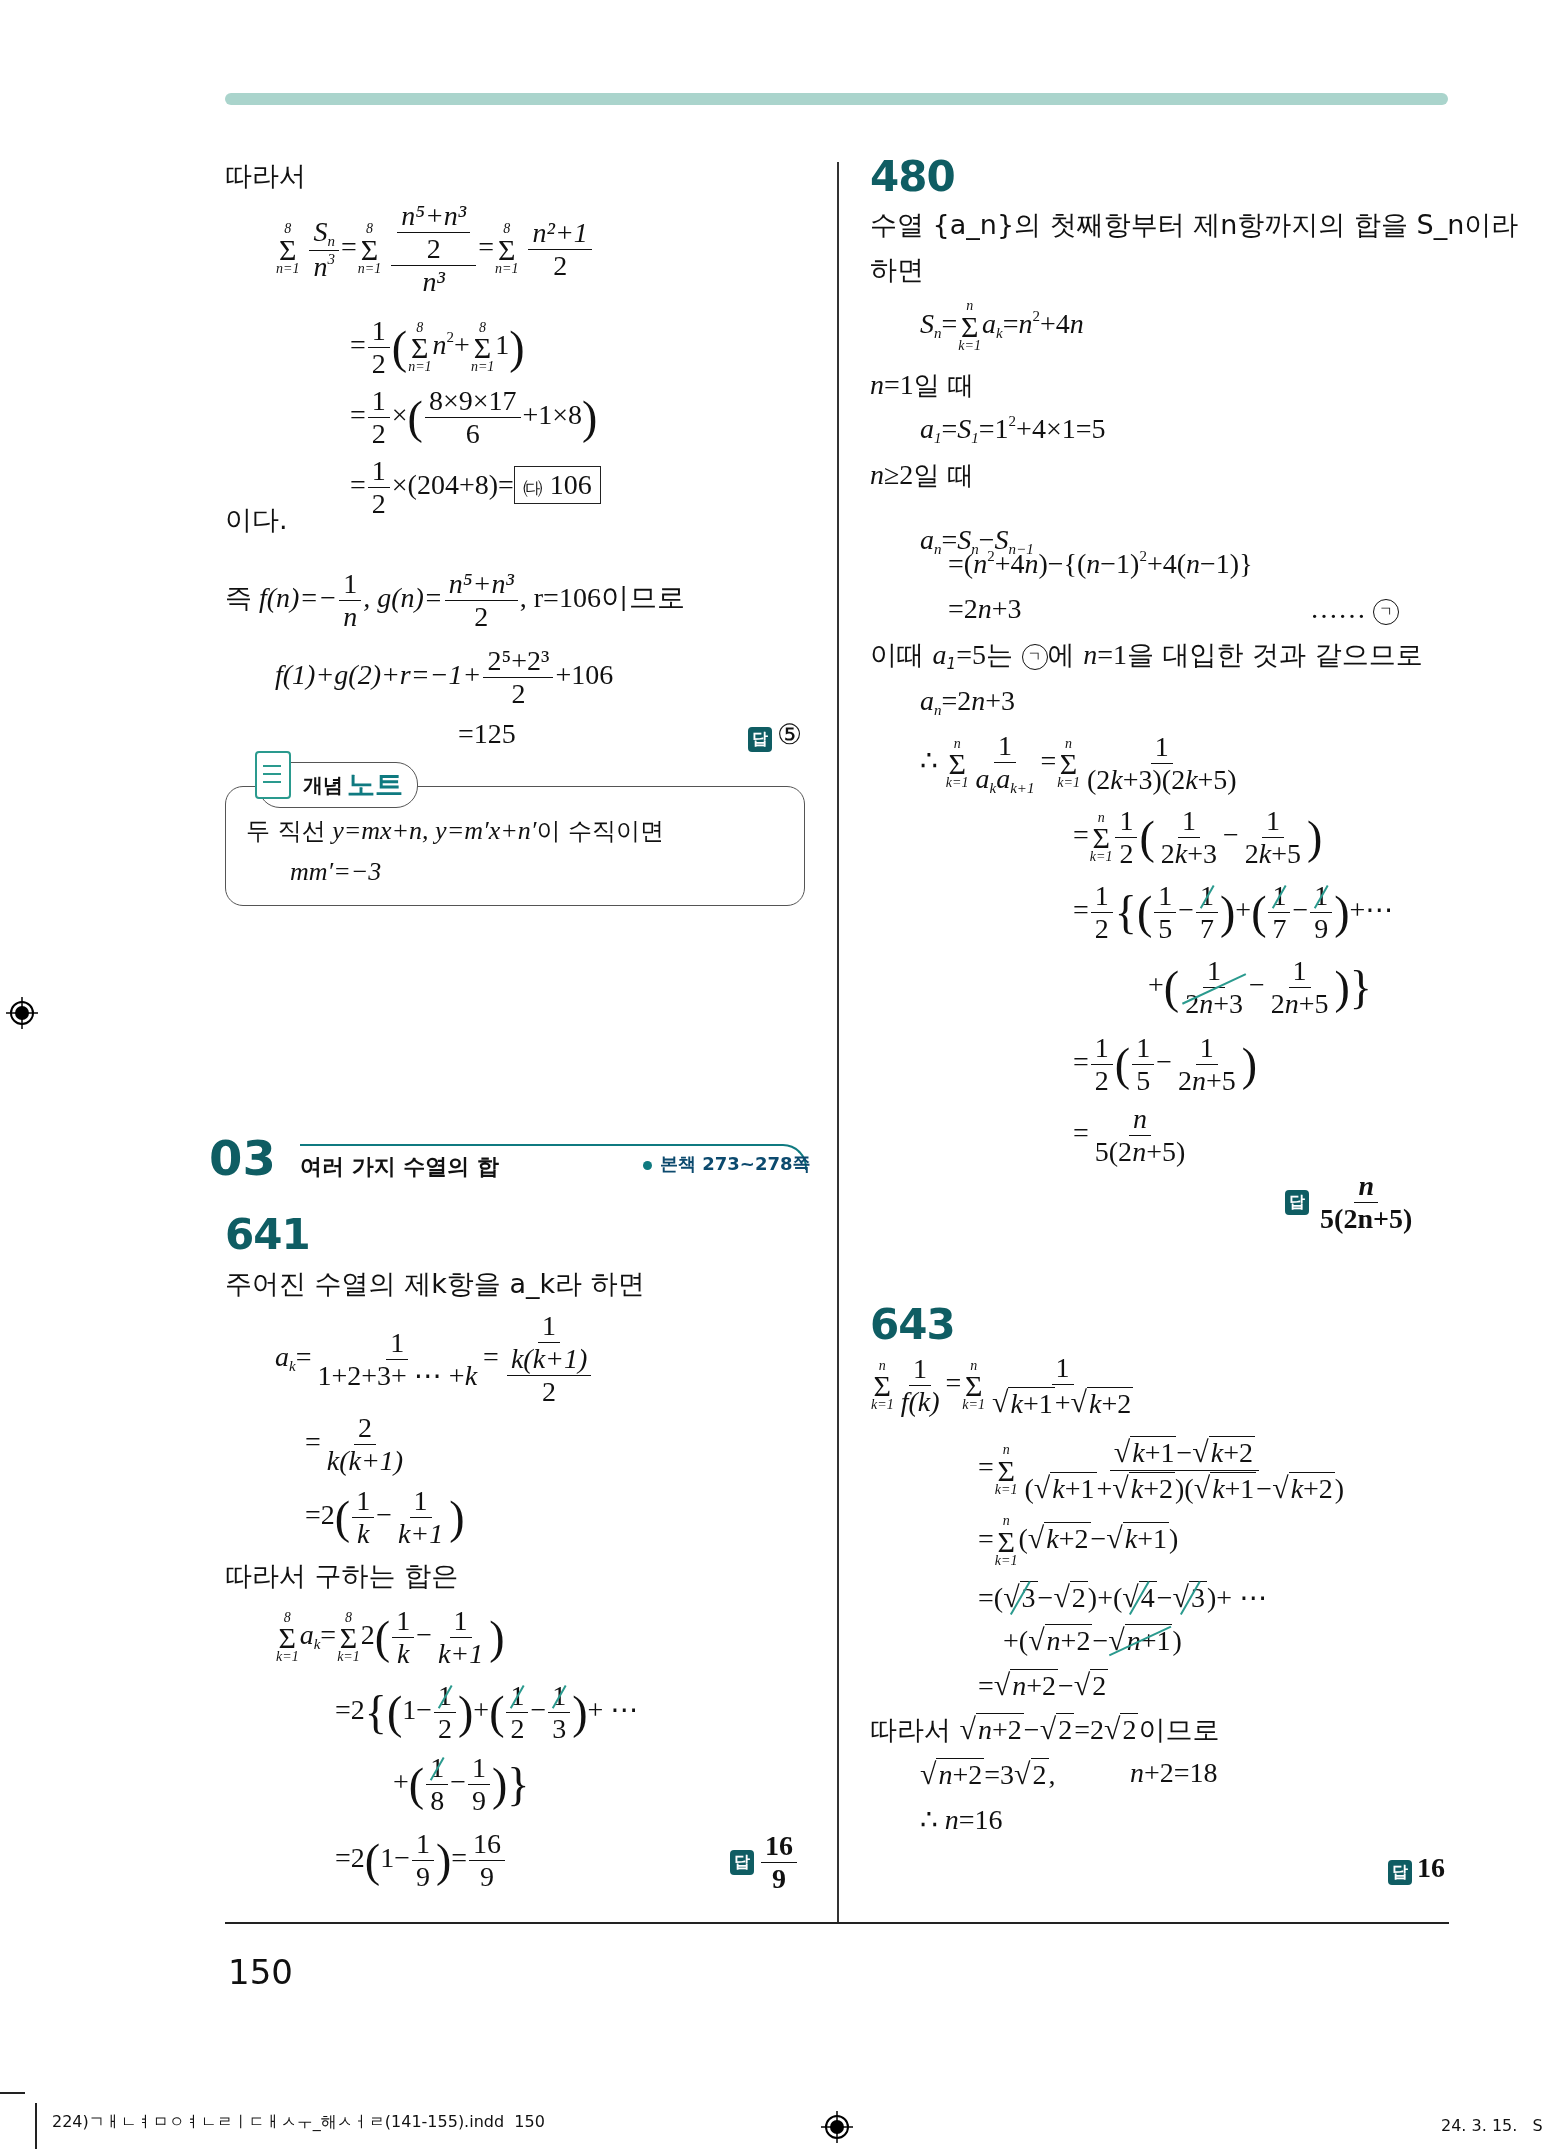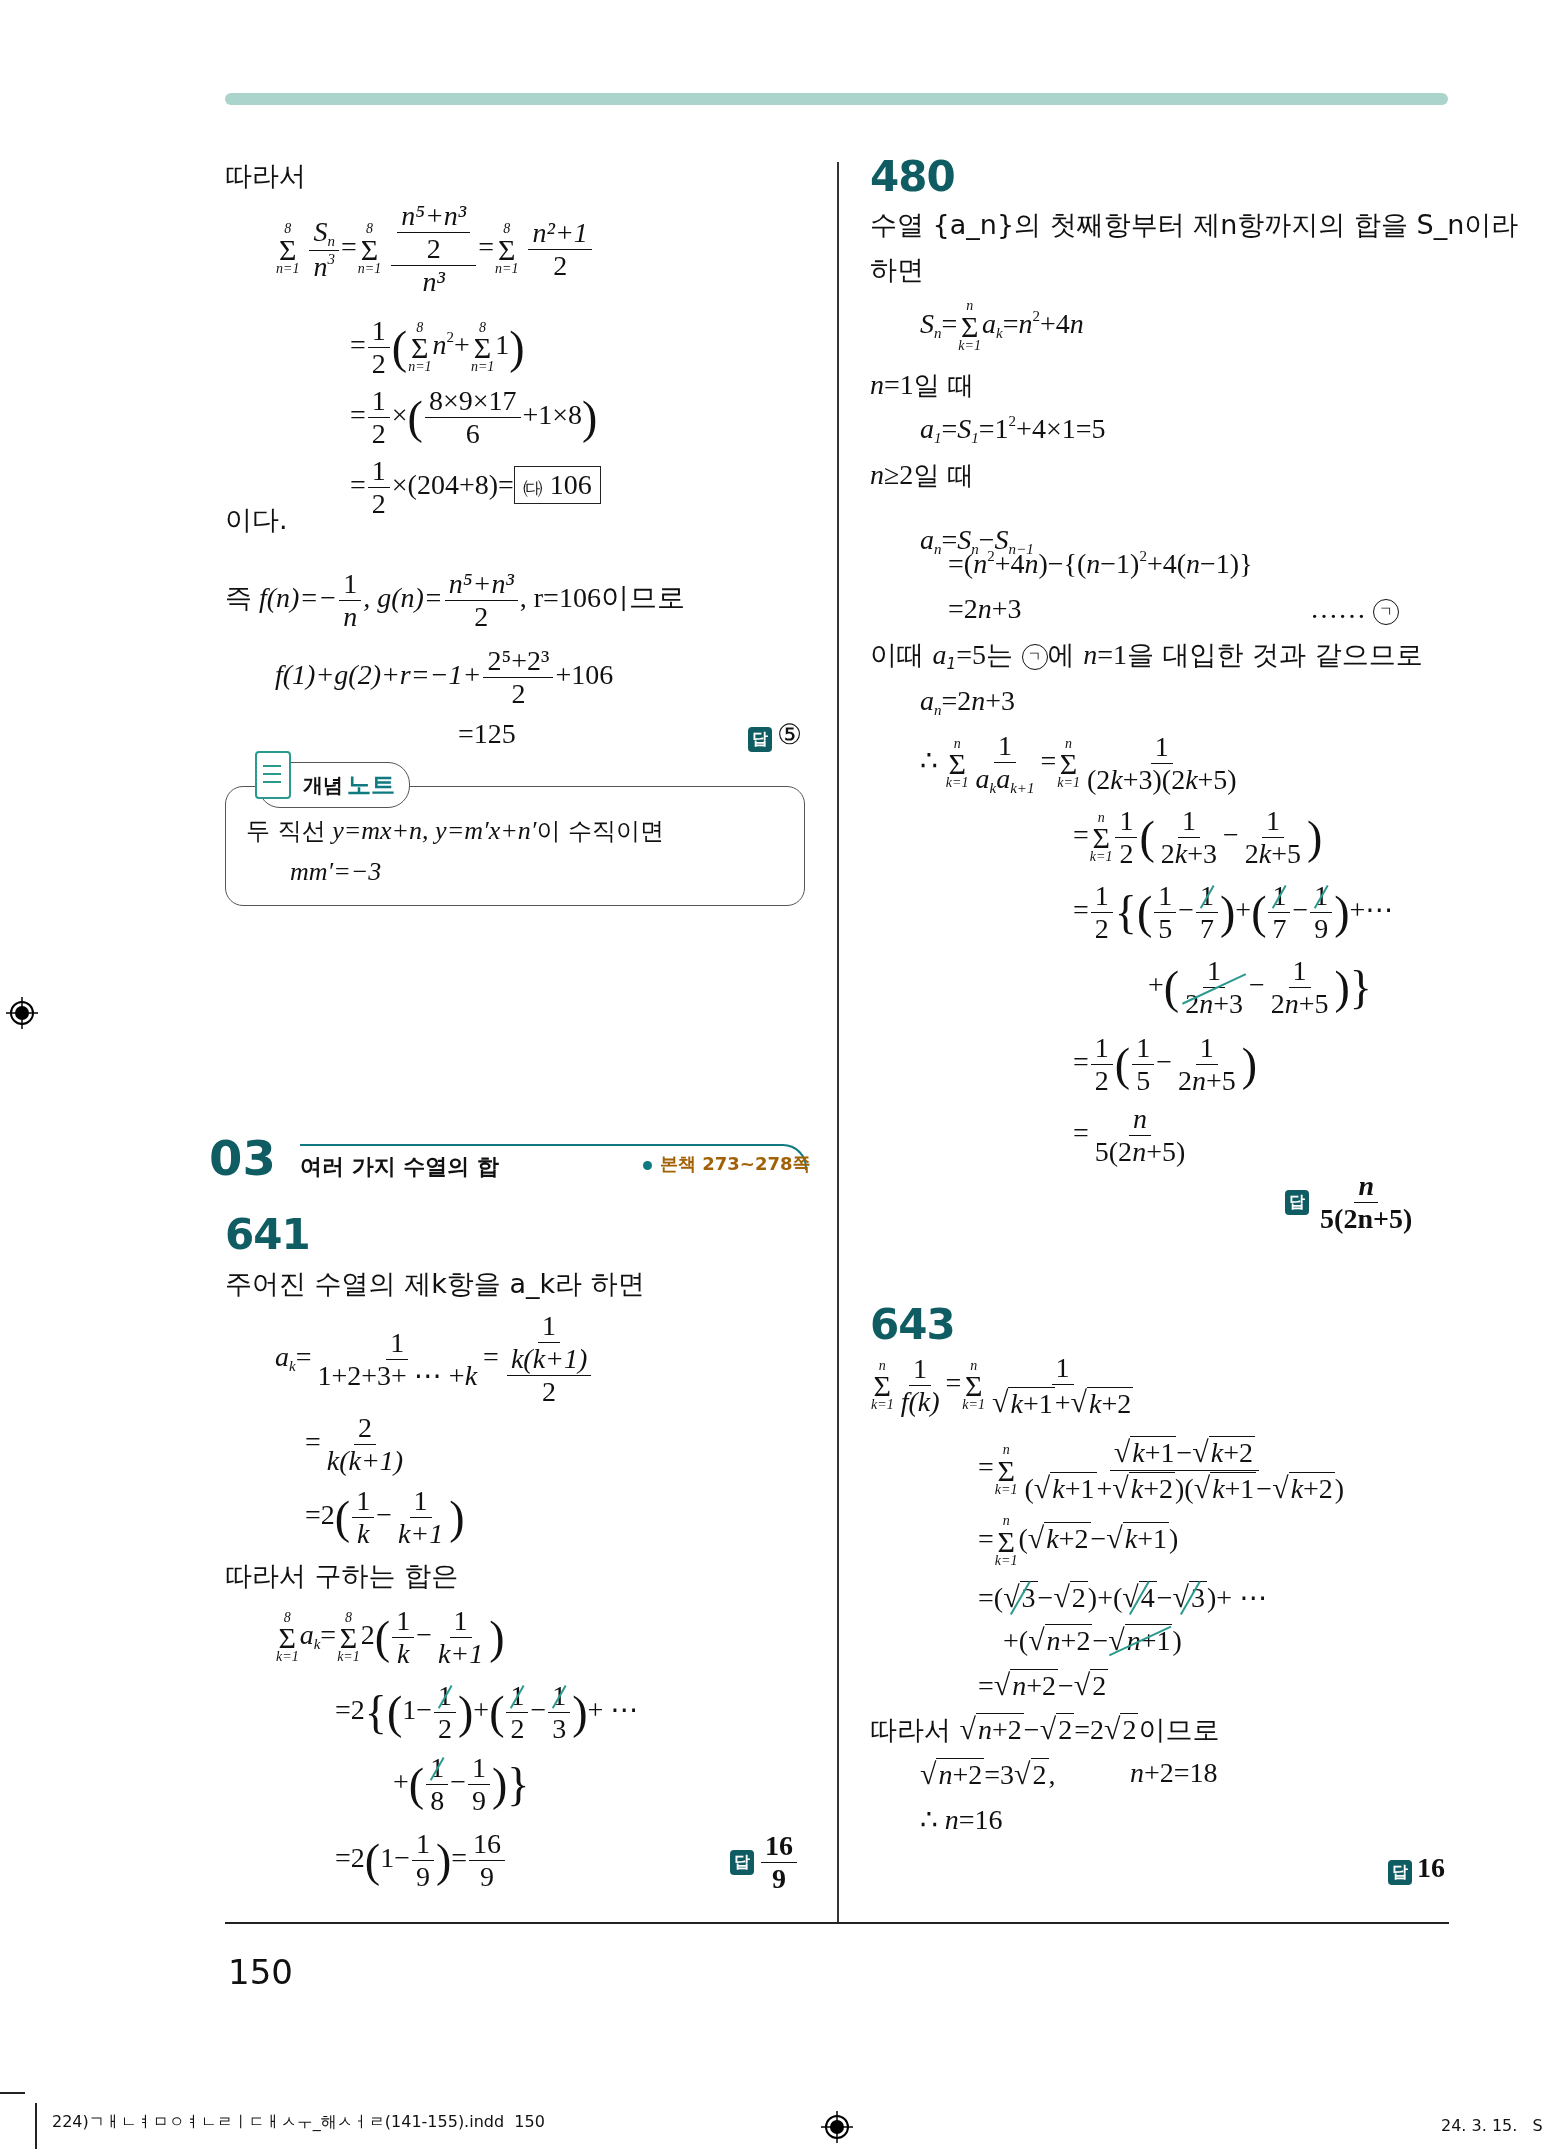--- a/index.html
+++ b/index.html
@@ -25,27 +25,27 @@
   sub { font-size:15px; vertical-align:-5px; font-style:italic; }
   .paren { font-size:46px; vertical-align:middle; font-weight:200; }
   .boxed { border:1.5px solid #222; padding:2px 8px; display:inline-block; }
   .ans-badge { display:inline-block; background:#0f5d63; color:#fff; font-family:"DejaVu Sans", sans-serif;
                font-size:16px; font-weight:bold; border-radius:4px; padding:2px 4px; vertical-align:middle; }
   .ans-val { font-weight:bold; font-size:28px; }
   .note-box { left:225px; top:786px; width:578px; height:118px; border:1.6px solid #555; border-radius:18px; }
   .note-tab { left:258px; top:762px; height:44px; padding:0 14px 0 44px; border:1.6px solid #555;
               border-radius:22px; background:#fff; display:flex; align-items:center; }
   .note-title-a { font-family:"DejaVu Sans", sans-serif; font-weight:bold; font-size:20px; color:#111; }
-  .note-title-b { font-family:"DejaVu Sans", sans-serif; font-weight:bold; font-size:24px; color:#0f7a80; margin-left:4px; }
+  .note-title-b { font-family:"DejaVu Sans", sans-serif; font-weight:bold; font-size:28px; color:#0f7a80; margin-left:4px; }
   .note-icon { position:absolute; left:-4px; top:-12px; width:32px; height:44px; border:2px solid #2a9a8e; border-radius:4px; background:#fff; }
   .note-icon i { position:absolute; left:6px; width:18px; height:2px; background:#2a9a8e; }
   .sec-line { left:300px; top:1144px; width:505px; height:24px; border-top:2px solid #0f7a80; border-right:2px solid #0f7a80; border-top-right-radius:24px; }
   .sec-num { font-family:"DejaVu Sans", sans-serif; font-weight:bold; font-size:48px; color:#0f5d63; }
   .sec-title { font-family:"DejaVu Sans", sans-serif; font-weight:bold; font-size:22px; color:#111; }
-  .sec-ref { font-family:"DejaVu Sans", sans-serif; font-weight:bold; font-size:18px; color:#a16207; }
+  .sec-ref { font-family:"DejaVu Sans", sans-serif; font-weight:bold; font-size:18px; color:#0c4a6e; }
   .sec-dot { display:inline-block; width:9px; height:9px; border-radius:50%; background:#0f7a80; margin-right:8px; vertical-align:middle; }
   .pagenum { font-family:"DejaVu Sans", sans-serif; font-size:34px; color:#111; }
   .slug { font-family:"DejaVu Sans", sans-serif; font-size:16px; color:#111; }
   .reg { width:34px; height:34px; }
   .cancel { position:relative; }
   .cancel::after { content:""; position:absolute; left:-2px; right:-2px; top:50%; height:1.5px;
                    background:#2a9a8e; transform:rotate(-60deg); }
   .wcancel::after { transform:rotate(-25deg); }
   .sqrt { display:inline-flex; align-items:flex-end; }
   .sqrt .rad { font-size:30px; }

